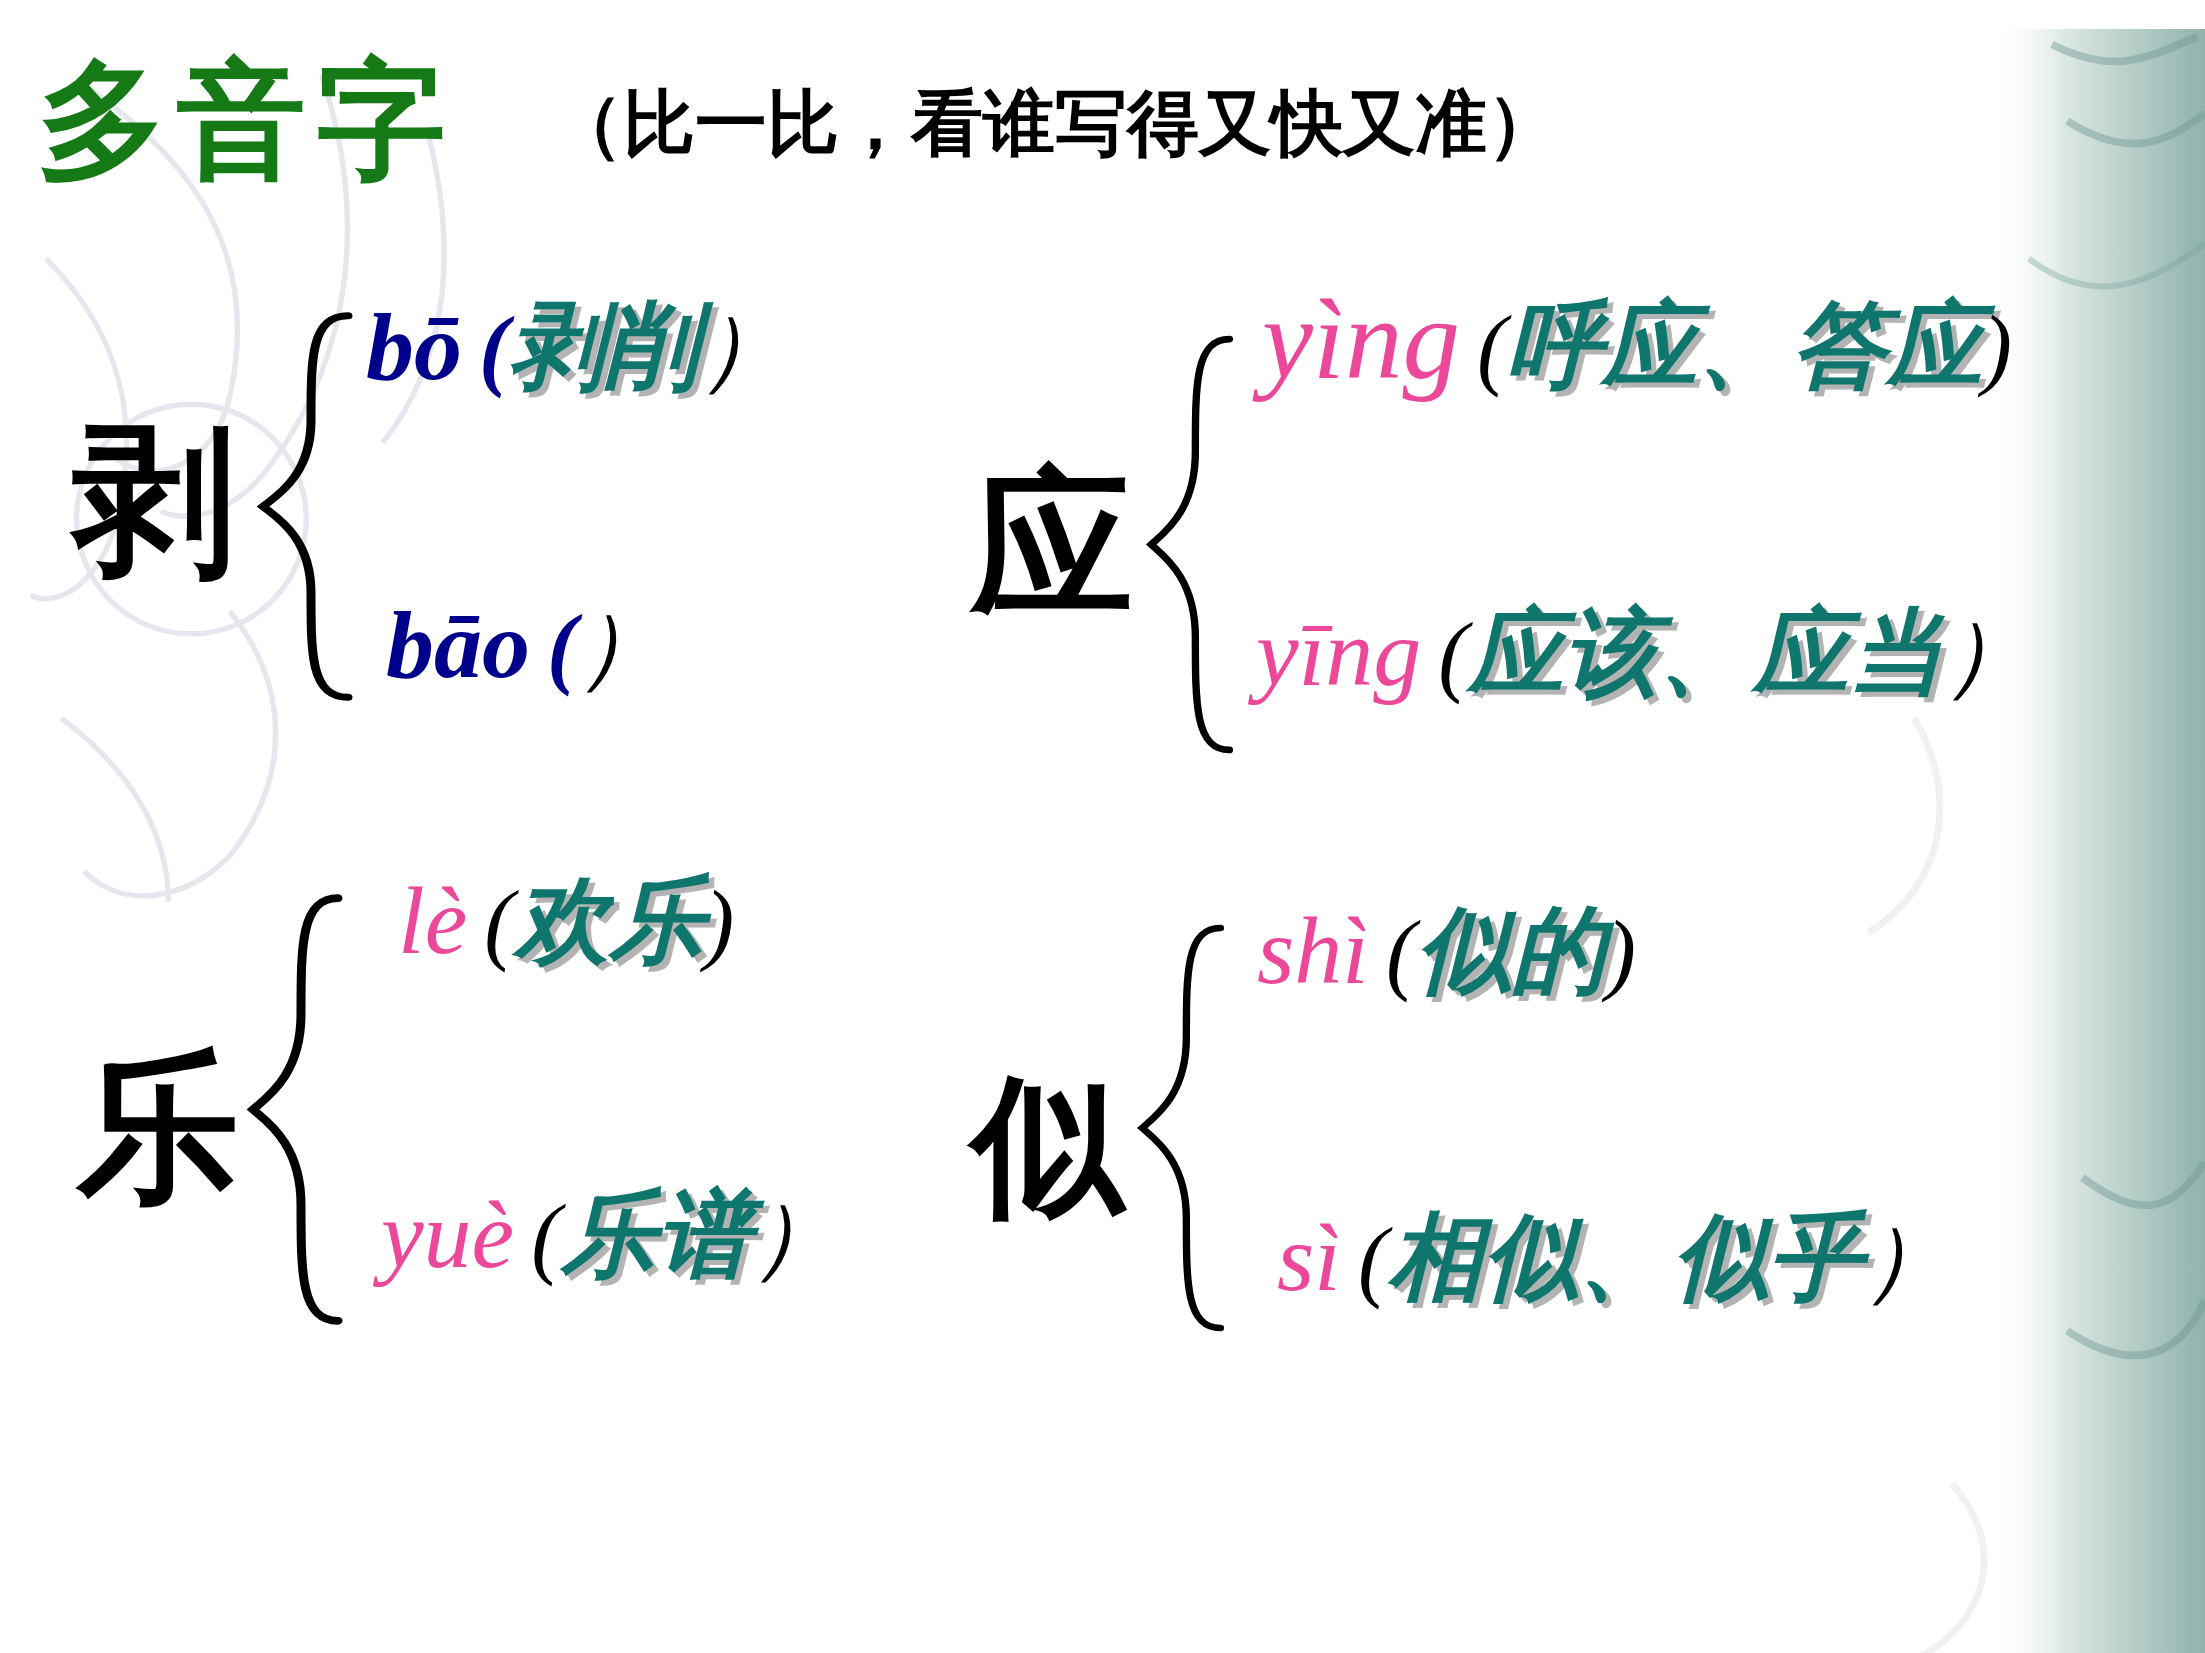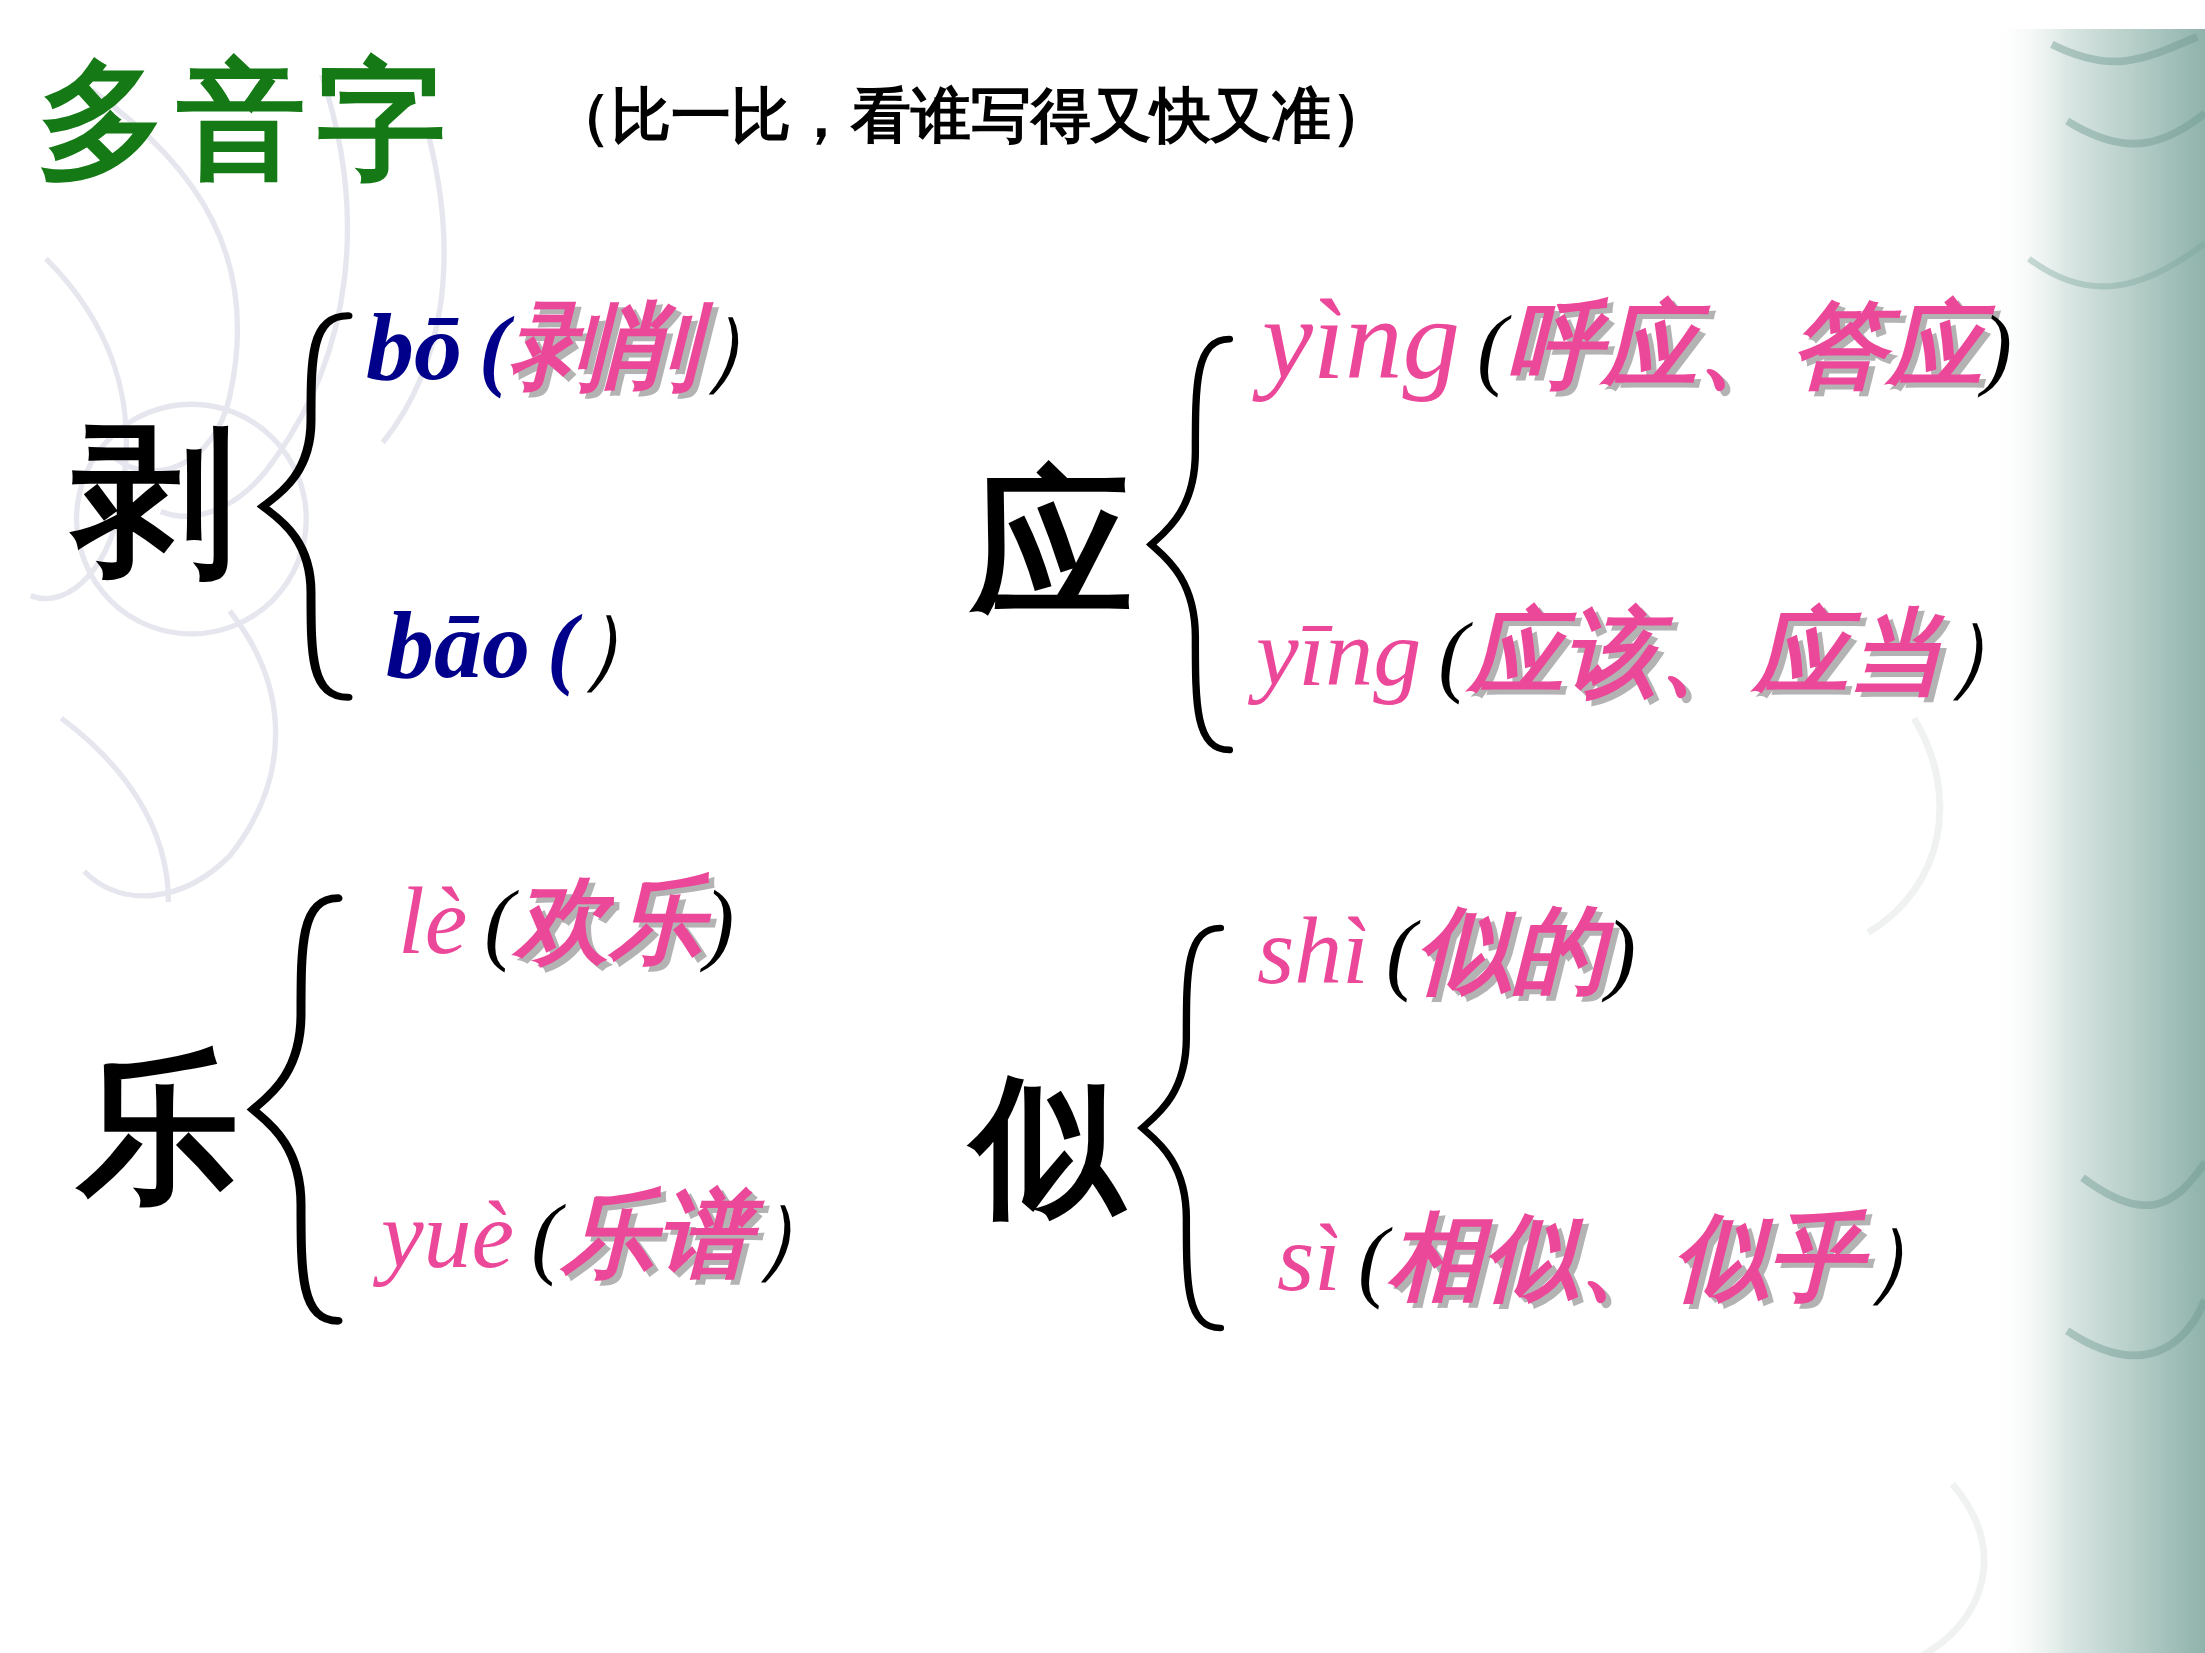--- a/index.html
+++ b/index.html
@@ -33,21 +33,21 @@
     top: 6.1px;
     font-size: 129px;
     font-weight: bold;
     color: #157a15;
     letter-spacing: 10.7px;
     font-family: "Liberation Sans", sans-serif;
   }
   .subtitle {
     left: 551px;
     top: 47px;
-    font-size: 60px;
+    font-size: 72px;
     font-weight: bold;
     color: #000000;
     font-family: "Liberation Serif", serif;
   }
   .hanzi {
     font-size: 162px;
     font-weight: bold;
     color: #000000;
     line-height: 1;
     font-family: "Liberation Sans", sans-serif;
@@ -84,21 +84,21 @@
   .pinyin.big { font-size: 115px; }
   .paren {
     font-size: 90px;
     color: #000000;
     font-family: "Liberation Serif", serif;
   }
   .paren.navy { color: #00008b; font-weight: bold; }
   .word {
     font-size: 95px;
     font-weight: bold;
-    color: #ec4899;
+    color: #0f766e;
     font-family: "Liberation Sans", sans-serif;
     text-shadow: 5.4px 5.4px 0 #b3b3b3;
   }
   
   .r-g1r1 { left: 366px;  top: 270px;  }
   .r-g1r2 { left: 386px;  top: 568px;  }
   .r-g2r1 { left: 1262px; top: 253px;  }
   .r-g2r2 { left: 1256px; top: 576px;  }
   .r-g3r1 { left: 398px;  top: 844px; }
   .r-g3r2 { left: 381px;  top: 1158px; }

